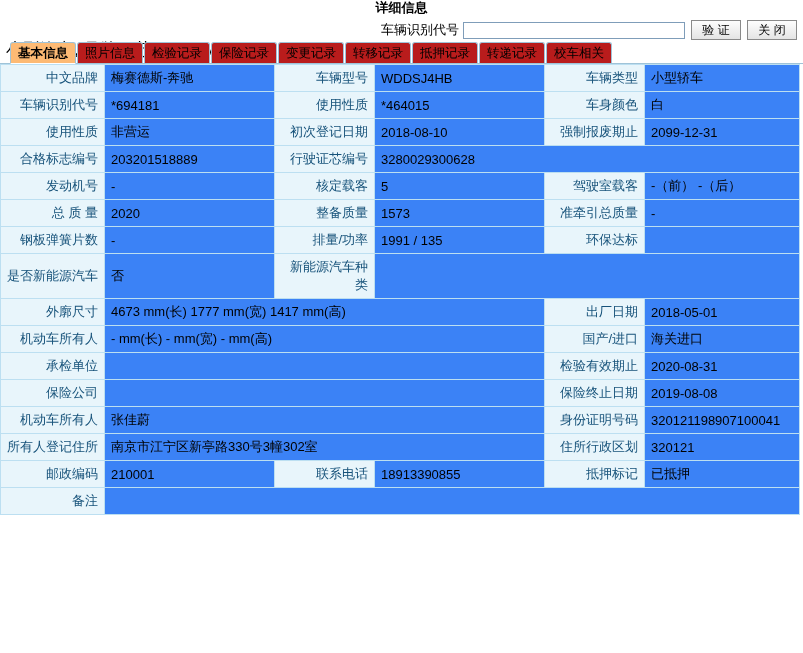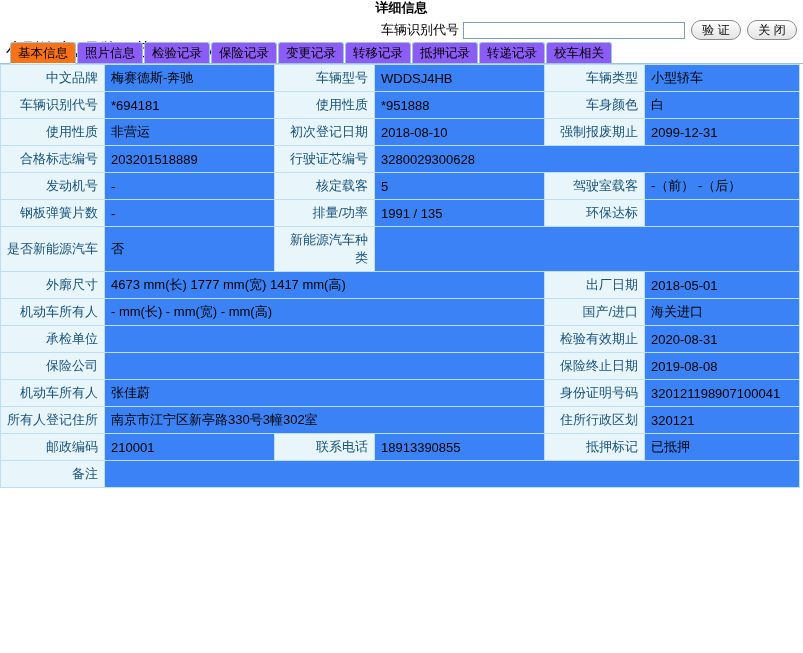--- a/index.html
+++ b/index.html
@@ -59,51 +59,51 @@
     padding: 0 2px;
     box-sizing: border-box;
   }
   .btn {
     margin-left: 6px;
     min-width: 50px;
     height: 20px;
     font-size: 12px;
     font-family: "Liberation Sans", sans-serif;
     border: 1px solid #8a8a8a;
-    border-radius: 10px;
+    border-radius: 0;
     background: linear-gradient(#fdfdfd, #e4e4e4);
     color: #000;
     cursor: pointer;
     padding: 0 6px;
   }
   .tabs {
     display: flex;
     align-items: flex-end;
     height: 22px;
     padding-left: 10px;
     box-sizing: border-box;
     border-bottom: 1px solid #9fc3d8;
     background: #ffffff;
   }
   .tab {
     font-size: 12.5px;
     padding: 2px 7px 2px 7px;
     border: 1px solid #9fc3d8;
     border-bottom: none;
-    background: #8b5cf6;
+    background: #b91c1c;
     color: #000;
     margin-right: 1px;
     border-radius: 3px 3px 0 0;
     line-height: 16px;
     cursor: pointer;
     white-space: nowrap;
   }
   .tab.active {
-    background: #f97316;
-    font-weight: normal;
+    background: #fdba74;
+    font-weight: bold;
     position: relative;
     top: 1px;
     border-bottom: 1px solid #ffffff;
   }
   table.grid {
     border-collapse: collapse;
     width: 764px;
     table-layout: fixed;
   }
   table.grid td {
@@ -175,21 +175,21 @@
         <td class="val">梅赛德斯-奔驰</td>
         <td class="lbl">车辆型号</td>
         <td class="val">WDDSJ4HB</td>
         <td class="lbl">车辆类型</td>
         <td class="val">小型轿车</td>
       </tr>
       <tr>
         <td class="lbl">车辆识别代号</td>
         <td class="val">*694181</td>
         <td class="lbl">使用性质</td>
-        <td class="val">*951888</td>
+        <td class="val">*464015</td>
         <td class="lbl">车身颜色</td>
         <td class="val">白</td>
       </tr>
       <tr>
         <td class="lbl">使用性质</td>
         <td class="val">非营运</td>
         <td class="lbl">初次登记日期</td>
         <td class="val">2018-08-10</td>
         <td class="lbl">强制报废期止</td>
         <td class="val">2099-12-31</td>
@@ -202,20 +202,28 @@
       </tr>
       <tr>
         <td class="lbl">发动机号</td>
         <td class="val">-</td>
         <td class="lbl">核定载客</td>
         <td class="val">5</td>
         <td class="lbl">驾驶室载客</td>
         <td class="val">-（前） -（后）</td>
       </tr>
       <tr>
+        <td class="lbl">总 质 量</td>
+        <td class="val">2020</td>
+        <td class="lbl">整备质量</td>
+        <td class="val">1573</td>
+        <td class="lbl">准牵引总质量</td>
+        <td class="val">-</td>
+      </tr>
+      <tr>
         <td class="lbl">钢板弹簧片数</td>
         <td class="val">-</td>
         <td class="lbl">排量/功率</td>
         <td class="val">1991  / 135</td>
         <td class="lbl">环保达标</td>
         <td class="val"></td>
       </tr>
       <tr>
         <td class="lbl">是否新能源汽车</td>
         <td class="val">否</td>

